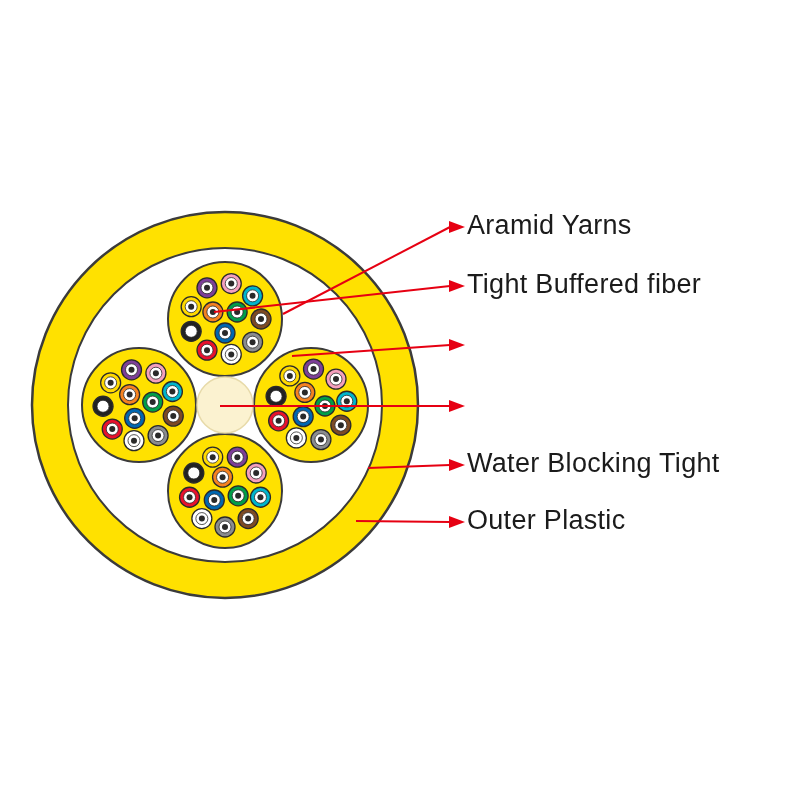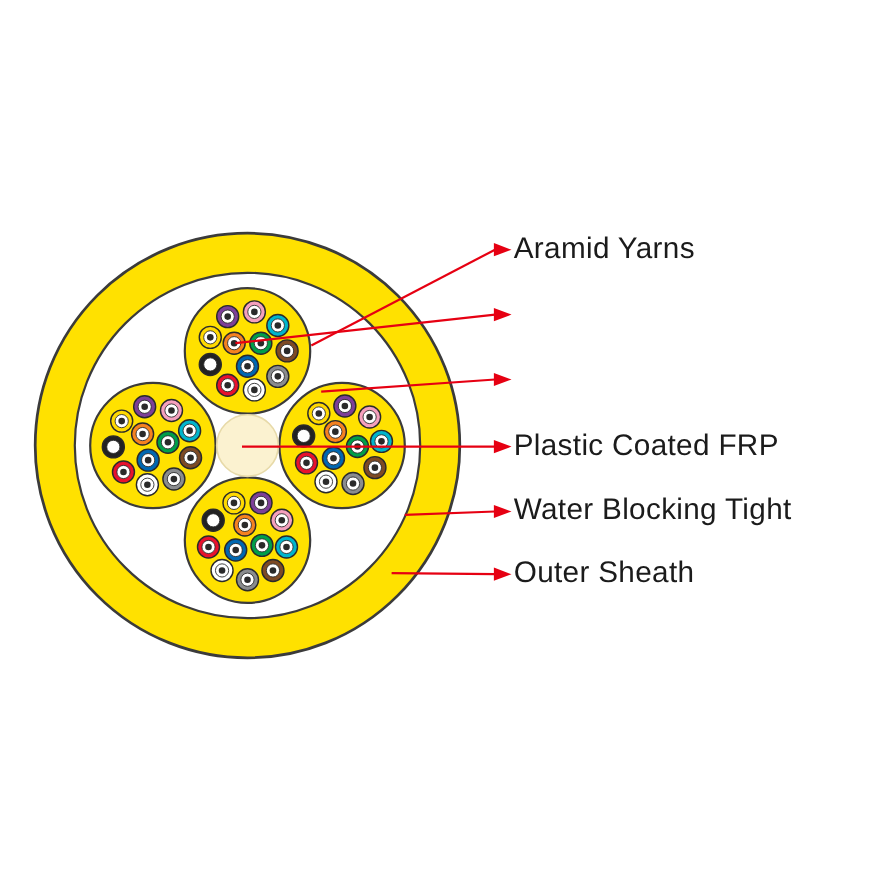--- a/index.html
+++ b/index.html
@@ -193,16 +193,16 @@
       <polygon points="449,339 449,351 465,345" fill="#E60012"></polygon>
       <line x1="220" y1="406" x2="450" y2="406" stroke="#E60012" stroke-width="2"></line>
       <polygon points="449,400 449,412 465,406" fill="#E60012"></polygon>
       <line x1="368" y1="468" x2="450" y2="465" stroke="#E60012" stroke-width="2"></line>
       <polygon points="449,459 449,471 465,465" fill="#E60012"></polygon>
       <line x1="356" y1="521" x2="450" y2="522" stroke="#E60012" stroke-width="2"></line>
       <polygon points="449,516 449,528 465,522" fill="#E60012"></polygon>
     </svg>
 
   <div class="callout-label" style="left: 467px; top: 227px;">Aramid Yarns</div>
-  <div class="callout-label" style="left: 467px; top: 406px;">Plastic Coated FRP</div>
+  <div class="callout-label" style="left: 467px; top: 286px;">Tight Buffered fiber</div>
   <div class="callout-label" style="left: 467px; top: 465px;">Water Blocking Tight</div>
-  <div class="callout-label" style="left: 467px; top: 522px;">Outer Sheath</div>
+  <div class="callout-label" style="left: 467px; top: 522px;">Outer Plastic</div>
 </div>
 
 </body></html>

